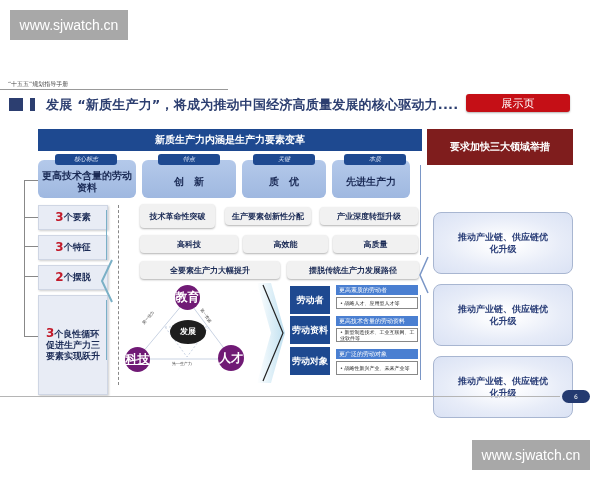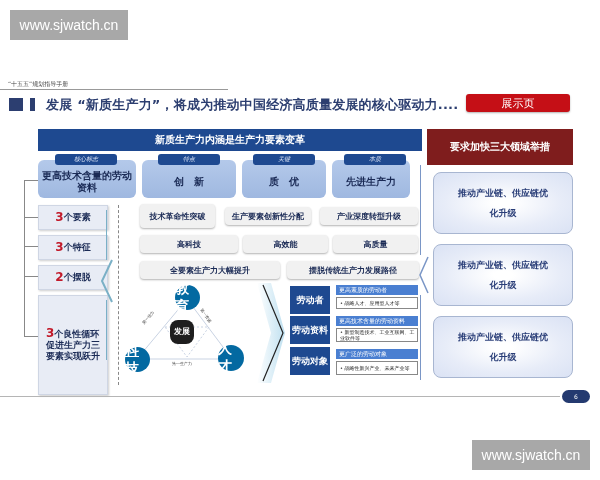--- a/index.html
+++ b/index.html
@@ -64,21 +64,21 @@
     .dash-line { position: absolute; left: 118px; top: 205px; width: 0; height: 180px; border-left: 1px dashed #888; }
 
     .pill {
       position: absolute; height: 18px; background: #f1f1f1; border-radius: 4px; box-shadow: 0 1px 2px rgba(0,0,0,0.3);
       font-size: 8px; font-weight: bold; color: #1a2a55; display: flex; align-items: center; justify-content: center;
       text-align: center; line-height: 9px;
     }
 
     .tri { position: absolute; left: 120px; top: 285px; width: 130px; height: 95px; }
     .node {
-      position: absolute; border-radius: 50%; background: #0369a1; color: #fff; font-size: 14px; font-weight: bold;
+      position: absolute; border-radius: 50%; background: #701a75; color: #fff; font-size: 12px; font-weight: bold;
       display: flex; align-items: center; justify-content: center;
     }
     .node.center { background: #1e1e1e; font-size: 8px; line-height: 10px; text-align: center; }
 
     .big-chevron { position: absolute; left: 257px; top: 283px; width: 28px; height: 100px; }
 
     .lab-box {
       position: absolute; left: 290px; width: 40px; height: 28px; background: #1e4990; color: #fff; font-size: 9px;
       font-weight: bold; display: flex; align-items: center; justify-content: center; text-align: center; line-height: 11px;
     }
@@ -90,22 +90,22 @@
       position: absolute; left: 336px; width: 82px; height: 12px; background: #fff; border: 1px solid #888;
       color: #222; font-size: 5px; padding-left: 3px; line-height: 6px; display: flex; align-items: center;
     }
 
     .right-vline { position: absolute; left: 420px; top: 165px; width: 1px; height: 215px; background: #7a96c6; }
     .right-chev { position: absolute; left: 418px; top: 255px; width: 12px; height: 40px; }
 
     .measure {
       position: absolute; left: 433px; width: 140px; height: 62px; border: 1px solid #a8b6d1; border-radius: 8px;
       background: radial-gradient(ellipse at center, #ffffff 10%, #e7ecf8 60%, #dae2f4 100%);
-      color: #2a3e78; font-size: 9px; font-weight: bold; text-align: center; line-height: 20px;
-      display: flex; align-items: center; justify-content: center; padding: 16px 22px;
+      color: #2a3e78; font-size: 9px; font-weight: bold; text-align: center; line-height: 12px;
+      display: flex; align-items: center; justify-content: center; padding: 16px 22px; margin-top: 40px;
     }
 
     .bottom-line { position: absolute; left: 0; top: 396px; width: 560px; height: 1px; background: #b5b5b5; }
     .page-num {
       position: absolute; left: 562px; top: 390px; width: 28px; height: 13px; background: #243a70; color: #fff;
       border-radius: 7px; font-size: 6px; display: flex; align-items: center; justify-content: center;
     }
   </style>
 </head>
 <body>
@@ -187,21 +187,21 @@
 <div class="pill" style="left:287px;top:261px;width:132px;">摆脱传统生产力发展路径</div>
 
 <div class="tri">
   <svg width="130" height="95" style="position:absolute;left:0;top:0;">
     <polygon points="67,14 17,74 112,74" fill="none" stroke="#c9d3e3" stroke-width="1"></polygon>
     <polygon points="45,42 89,42 67,72" fill="none" stroke="#c9d3e3" stroke-width="1" stroke-dasharray="2,2"></polygon>
   </svg>
   <div class="node" style="left:55px;top:0;width:25px;height:25px;">教育</div>
   <div class="node" style="left:5px;top:62px;width:25px;height:25px;text-decoration:underline;">科技</div>
   <div class="node" style="left:98px;top:60px;width:26px;height:26px;">人才</div>
-  <div class="node center" style="left:50px;top:35px;width:24px;height:24px;border-radius:8px;">发展</div>
+  <div class="node center" style="left:50px;top:35px;width:36px;height:24px;">发展</div>
   <div style="position:absolute;left:20px;top:30px;font-size:4px;color:#333;transform:rotate(-50deg);">第一动力</div>
   <div style="position:absolute;left:78px;top:28px;font-size:4px;color:#333;transform:rotate(55deg);">第一资源</div>
   <div style="position:absolute;left:52px;top:76px;font-size:4px;color:#333;">第一生产力</div>
 </div>
 
 <svg class="big-chevron" viewBox="0 0 28 100">
   <defs>
     <linearGradient id="cg" x1="0" x2="1">
         <stop offset="0" stop-color="#ffffff"></stop>
         <stop offset="1" stop-color="#bfe0f0"></stop>

